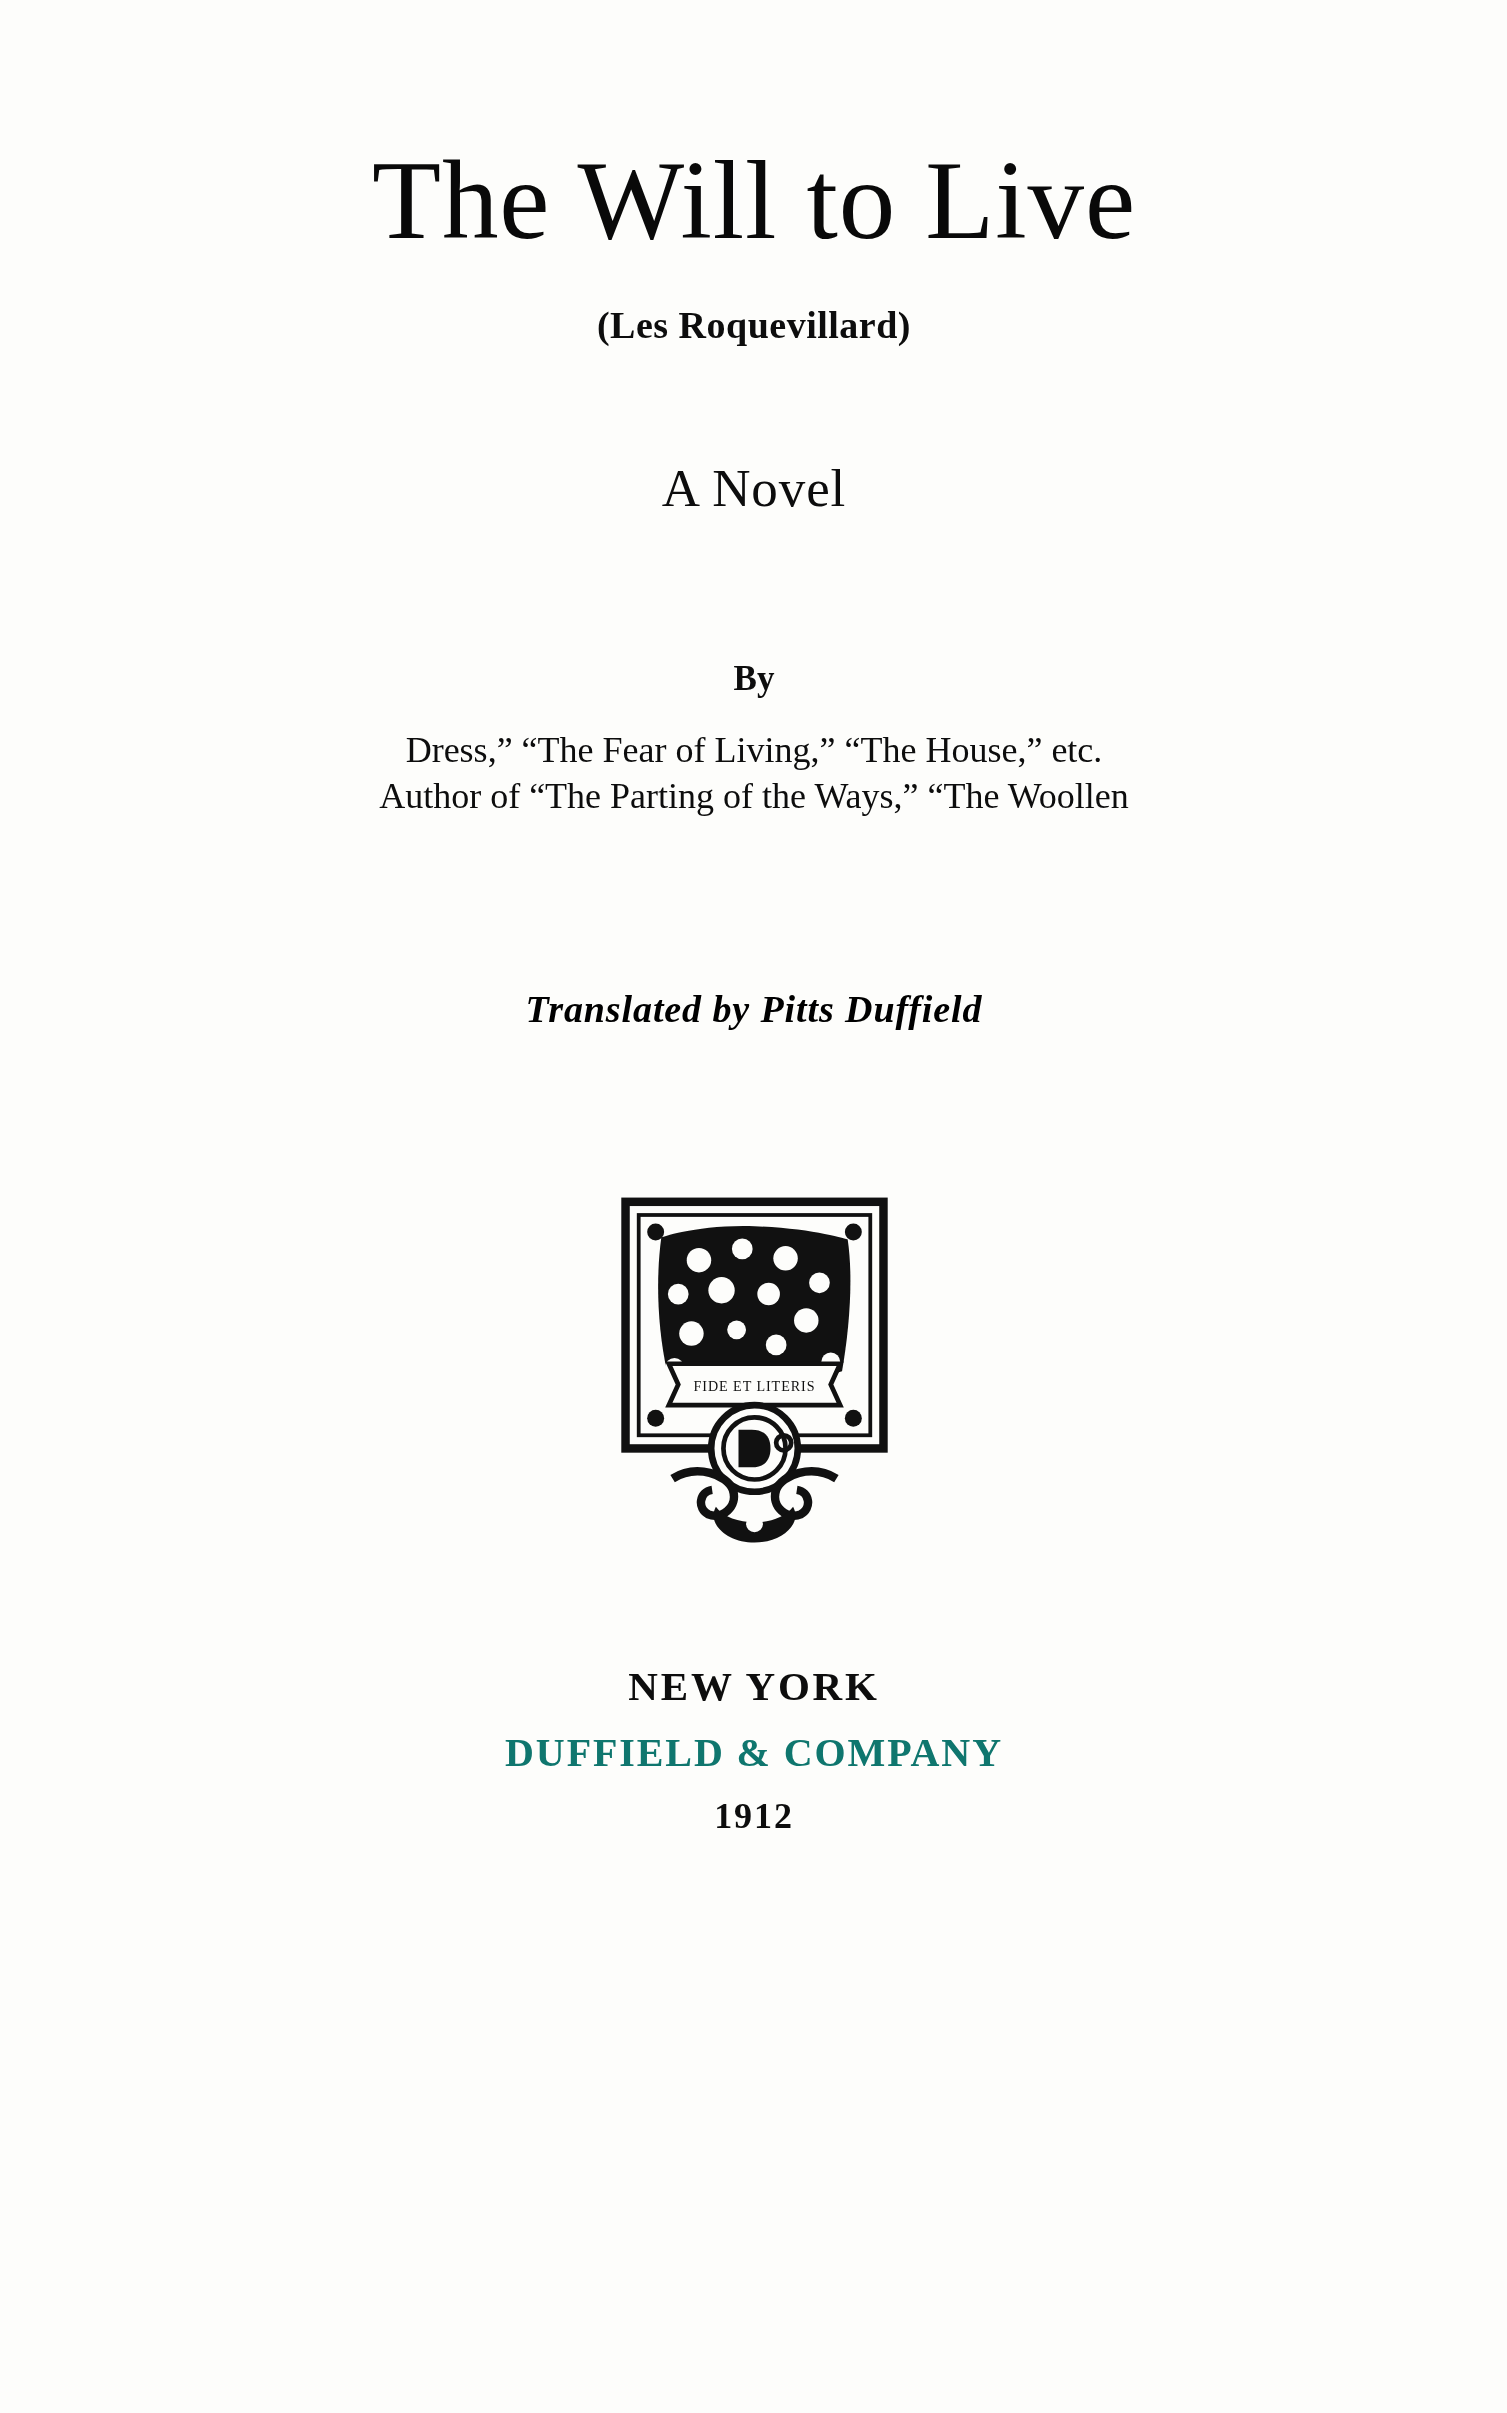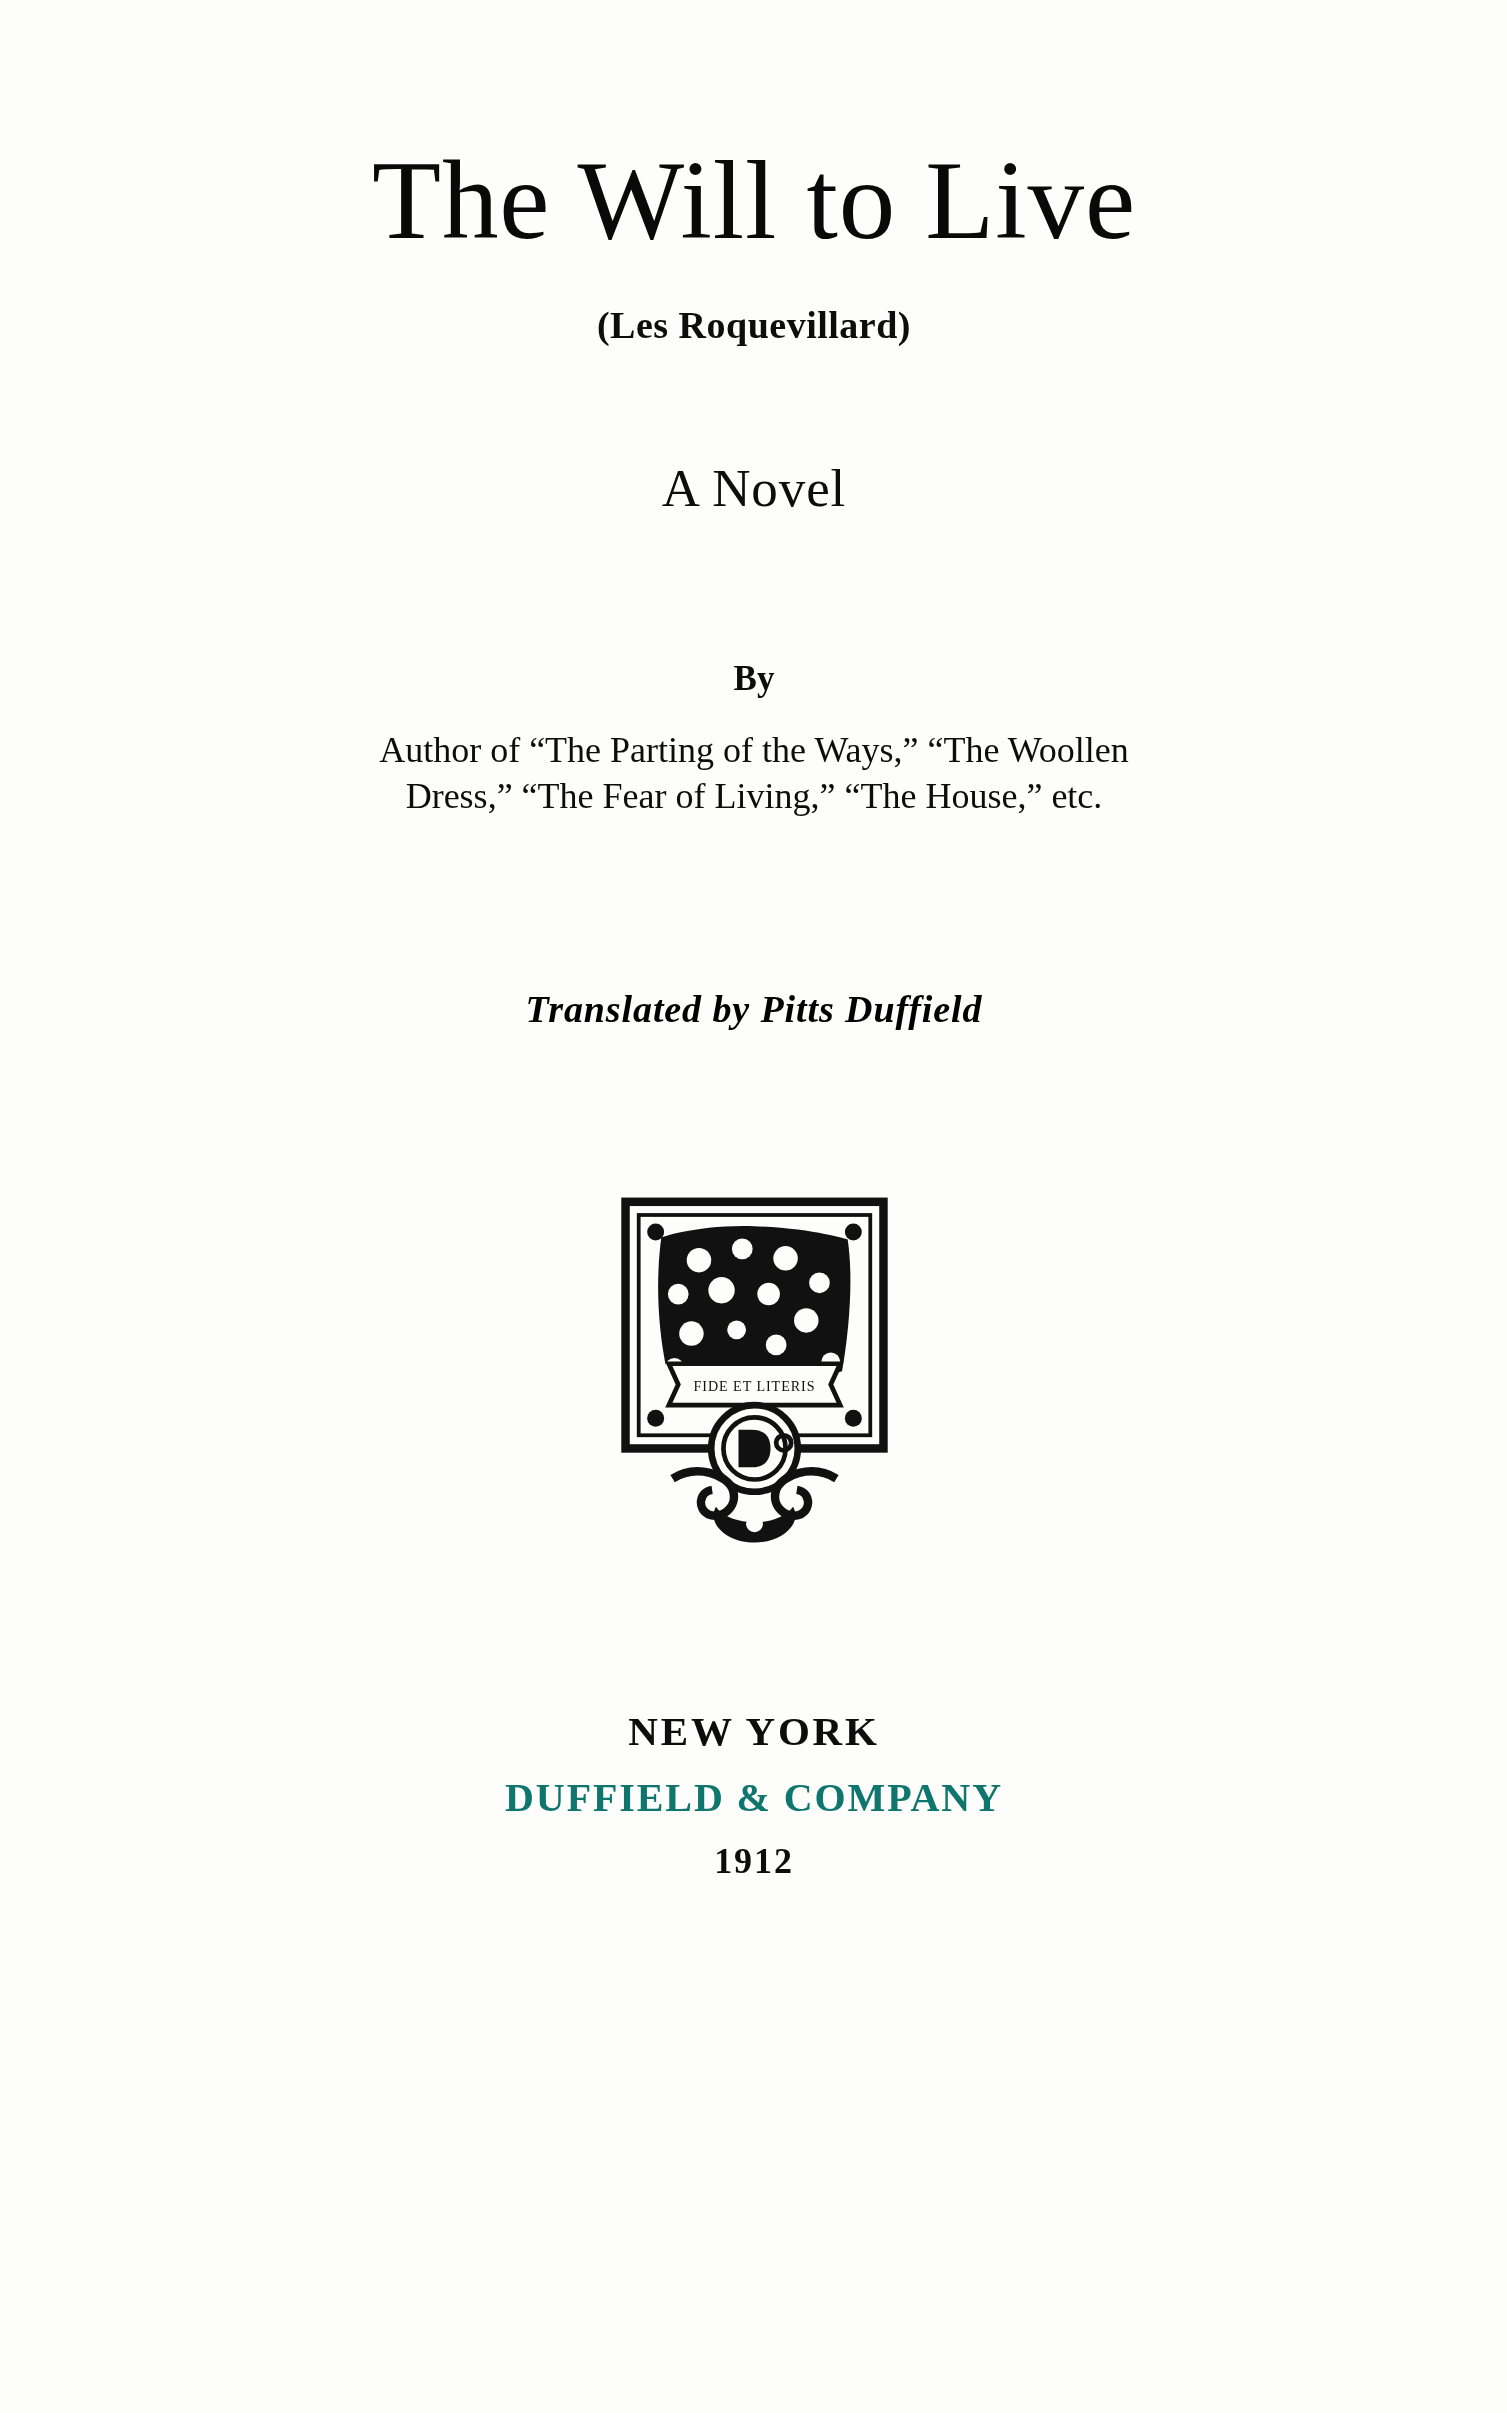--- a/index.html
+++ b/index.html
@@ -105,21 +105,21 @@
     height: 391px;
     position: relative;
   }
   .device svg {
     display: block;
     width: 273px;
     height: 391px;
   }
 
   .imprint {
-    margin-top: 120px;
+    margin-top: 75px;
   }
   .city {
     font-family: "Liberation Serif", serif;
     font-size: 41px;
     font-weight: 700;
     letter-spacing: 2.8px;
     color: #0d0d0d;
   }
   .publisher {
     margin-top: 19px;
@@ -153,22 +153,22 @@
     <div class="title">The Will to Live</div>
 
     <div class="subtitle-original">(Les Roquevillard)</div>
 
     <div class="kind">A Novel</div>
 
     <div class="by">By</div>
 
 
     <div class="credits">
+      <div>Dress,”  “The  Fear of Living,”  “The House,”  etc.</div>
       <div>Author of “The  Parting  of  the  Ways,”  “The  Woollen</div>
-      <div>Dress,”  “The  Fear of Living,”  “The House,”  etc.</div>
     </div>
 
     <div class="translator">Translated  by  Pitts  Duffield</div>
 
     <div class="device">
       <svg viewBox="0 0 290 415" xmlns="http://www.w3.org/2000/svg" aria-hidden="true">
 
         <rect x="8" y="6" width="274" height="262" fill="none" stroke="#111" stroke-width="9"></rect>
         <rect x="22" y="20" width="246" height="234" fill="none" stroke="#111" stroke-width="4"></rect>
 

